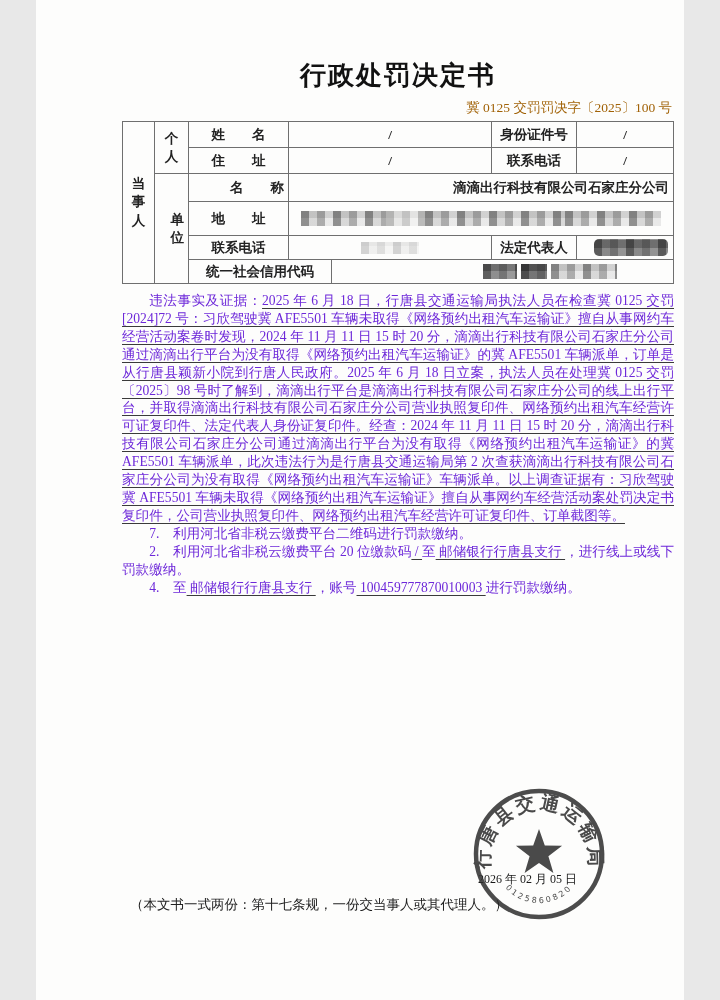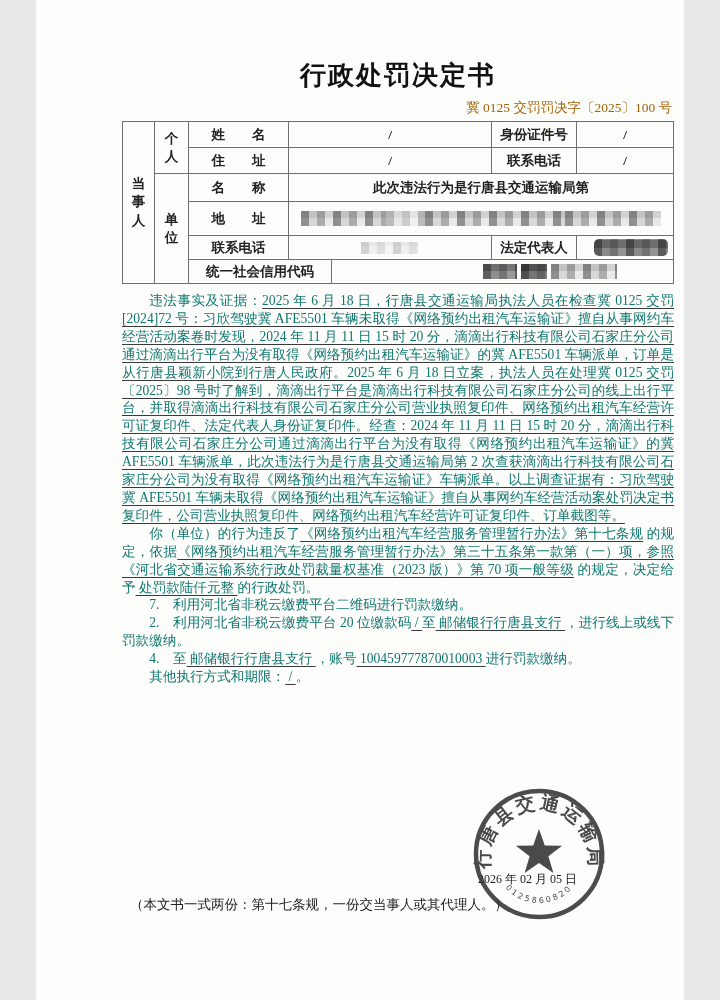--- a/index.html
+++ b/index.html
@@ -16,37 +16,37 @@
   }
   .docno{text-align:right;font-size:13.5px;margin:2px 2px 4px 0;color:#a16207;}
   table.party{
     border-collapse:collapse;width:551px;table-layout:fixed;
     font-size:13.5px;color:#222;
   }
   table.party td{
     border:1px solid #6f6f6f;text-align:center;vertical-align:middle;
     padding:1px 4px;overflow:hidden;font-weight:bold;
   }
-  tr.r1 td{height:23px;} tr.r2 td{height:23px;} tr.r3 td{height:25px;}
+  tr.r1 td{height:23px;} tr.r2 td{height:23px;} tr.r3 td{height:25px;text-align:right;}
   tr.r4 td{height:31px;} tr.r5 td{height:21px;} tr.r6 td{height:21px;}
   .vlabel{line-height:1.35;padding:0 3px;}
   
   .mz{
     display:inline-block;height:15px;vertical-align:middle;
     background-image:
       repeating-linear-gradient(90deg, rgba(70,70,70,.60) 0 8px, rgba(160,160,160,.40) 8px 16px, rgba(105,105,105,.55) 16px 24px, rgba(195,195,195,.35) 24px 32px),
       repeating-linear-gradient(0deg, rgba(255,255,255,.25) 0 8px, rgba(0,0,0,.14) 8px 16px);
   }
   .mz-light{opacity:.38;height:12px;}
   .mz-dark{background-color:#4d4d4d;border-radius:5px;height:17px;}
   .addr-redact{display:flex;justify-content:space-between;align-items:center;padding:0 8px;}
   .code-redact{display:flex;gap:4px;align-items:center;margin-left:44%;}
   
   .bodytext{margin-top:8px;font-size:13.6px;line-height:17.9px;
-    text-align:justify;color:#0f766e;}
+    text-align:justify;color:#6d28d9;}
   .bodytext p{margin:0;text-indent:2em;}
   .filled{text-decoration:underline;text-decoration-thickness:1px;
     text-underline-offset:3px;text-decoration-color:#3a3a3a;}
   
   .date-line{position:absolute;left:442px;top:871px;font-size:12px;color:#191919;}
   .footer-note{position:absolute;left:94px;top:896px;font-size:13.5px;color:#222;}
   
   .seal{position:absolute;left:428px;top:779px;width:150px;height:150px;opacity:.85;}
 </style>
 </head>
@@ -79,21 +79,21 @@
       </tr>
       <tr class="r2">
         <td>住　　址</td>
         <td colspan="2">/</td>
         <td>联系电话</td>
         <td>/</td>
       </tr>
       <tr class="r3">
         <td rowspan="4">单位</td>
         <td>名　　称</td>
-        <td colspan="4">此次违法行为是行唐县交通运输局第</td>
+        <td colspan="4">滴滴出行科技有限公司石家庄分公司</td>
       </tr>
       <tr class="r4">
         <td>地　　址</td>
         <td colspan="4">
           <div class="addr-redact">
             <span class="mz" style="width:86px"></span>
             <span class="mz" style="width:40px;opacity:.6"></span>
             <span class="mz" style="width:142px"></span>
             <span class="mz" style="width:98px"></span>
           </div>
@@ -117,25 +117,23 @@
             <span class="mz" style="width:26px;background-color:#222"></span>
             <span class="mz" style="width:66px"></span>
           </div>
         </td>
       </tr>
     </tbody>
       </table>
 
     <div class="bodytext">
         <p><span>违法事实及证据：</span><span class="filled">2025 年 6 月 18 日，行唐县交通运输局执法人员在检查冀 0125 交罚[2024]72 号：习欣驾驶冀 AFE5501 车辆未取得《网络预约出租汽车运输证》擅自从事网约车经营活动案卷时发现，2024 年 11 月 11 日 15 时 20 分，滴滴出行科技有限公司石家庄分公司通过滴滴出行平台为没有取得《网络预约出租汽车运输证》的冀 AFE5501 车辆派单，订单是从行唐县颖新小院到行唐人民政府。2025 年 6 月 18 日立案，执法人员在处理冀 0125 交罚〔2025〕98 号时了解到，滴滴出行平台是滴滴出行科技有限公司石家庄分公司的线上出行平台，并取得滴滴出行科技有限公司石家庄分公司营业执照复印件、网络预约出租汽车经营许可证复印件、法定代表人身份证复印件。经查：2024 年 11 月 11 日 15 时 20 分，滴滴出行科技有限公司石家庄分公司通过滴滴出行平台为没有取得《网络预约出租汽车运输证》的冀 AFE5501 车辆派单，此次违法行为是行唐县交通运输局第 2 次查获滴滴出行科技有限公司石家庄分公司为没有取得《网络预约出租汽车运输证》车辆派单。以上调查证据有：习欣驾驶冀 AFE5501 车辆未取得《网络预约出租汽车运输证》擅自从事网约车经营活动案处罚决定书复印件，公司营业执照复印件、网络预约出租汽车经营许可证复印件、订单截图等。</span></p>
-        <p><span>你（单位）的行为违反了</span><span class="filled">《网络预约出租汽车经营服务管理暂行办法》第十七条规</span><span> 的规定，依据</span><span class="filled">《网络预约出租汽车经营服务管理暂行办法》第三十五条第一款第（一）项，参照《河北省交通运输系统行政处罚裁量权基准（2023 版）》第 70 项一般等级</span><span> 的规定，决定给予</span><span class="filled"> 处罚款陆仟元整 </span><span>的行政处罚。</span></p>
         <p><span>7.　利用河北省非税云缴费平台二维码进行罚款缴纳。</span></p>
         <p><span>2.　利用河北省非税云缴费平台 20 位缴款码</span><span class="filled"> / </span><span>至</span><span class="filled"> 邮储银行行唐县支行 </span><span>，进行线上或线下罚款缴纳。</span></p>
         <p><span>4.　至</span><span class="filled"> 邮储银行行唐县支行 </span><span>，账号</span><span class="filled"> 100459777870010003 </span><span>进行罚款缴纳。</span></p>
-        <p><span>其他执行方式和期限：</span><span class="filled"> / </span><span>。</span></p>
       </div>
   </div>
 
   <div class="date-line">2026 年 02 月 05 日</div>
 
   <svg class="seal" viewBox="0 0 150 150">
     <defs>
       <path id="arcTop" d="M 30,102 A 50,50 0 1 1 120,102" fill="none"></path>
       <path id="arcBottom" d="M 39,106 A 45,45 0 0 0 111,106" fill="none"></path>
     </defs>

